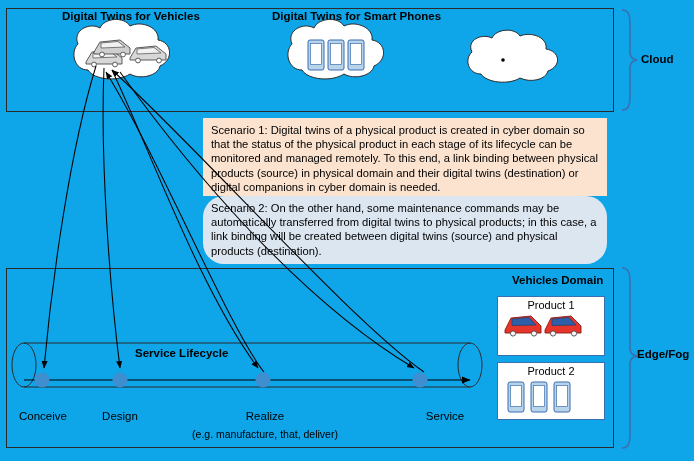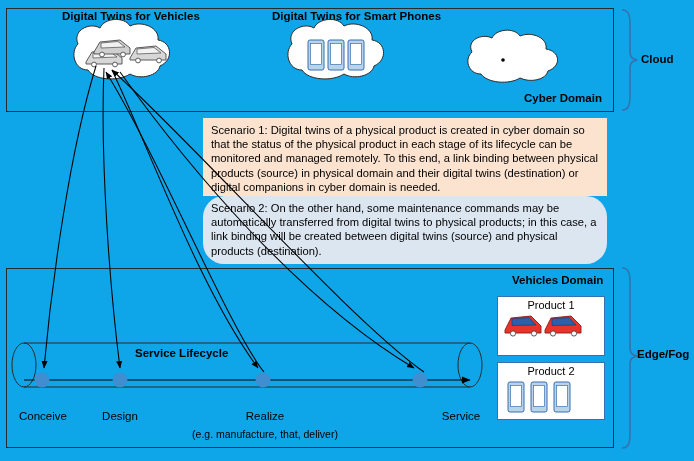--- a/index.html
+++ b/index.html
@@ -109,39 +109,38 @@
   #lifecycle-label {
     position: absolute;
     left: 135px; top: 347px;
     font-size: 11.5px;
     font-weight: bold;
   }
   #stage-conceive { left: 8px; top: 410px; width: 70px; }
   #stage-design { left: 88px; top: 410px; width: 64px; }
   #stage-realize { left: 210px; top: 410px; width: 110px; }
   #stage-realize-sub { left: 175px; top: 428px; width: 180px; }
-  #stage-service { left: 406px; top: 410px; width: 110px; }
+  #stage-service { left: 390px; top: 410px; width: 110px; }
   #stage-service-sub { left: 355px; top: 428px; width: 182px; }
 
   svg.layer {
     position: absolute;
     left: 0; top: 0;
     width: 694px; height: 461px;
     pointer-events: none;
   }
 </style>
 </head>
 <body>
 
 <div id="stage">
 
   <div class="domain-box" id="cloud-box"></div>
   <div class="section-title" id="title-vehicles">Digital Twins for Vehicles</div>
   <div class="section-title" id="title-phones">Digital Twins for Smart Phones</div>
-  <div class="domain-label" id="cyber-domain-label" style="position:absolute;left:524px;top:92px;">Cyber Domain</div>
 
   <div class="domain-box" id="physical-box"></div>
   <div class="domain-label" id="physical-domain-label" style="position:absolute;left:512px;top:274px;">Vehicles Domain</div>
 
   <div class="side-label" id="label-cloud">Cloud</div>
   <div class="side-label" id="label-edge">Edge/Fog</div>
 
   <div class="scenario" id="scenario1">Scenario 1: Digital twins of a physical product is created in cyber domain so that the status of the physical product in each stage of its lifecycle can be monitored and managed remotely. To this end, a link binding between physical products (source) in physical domain and their digital twins (destination) or digital companions in cyber domain is needed.</div>
   <div class="scenario" id="scenario2">Scenario 2: On the other hand, some maintenance commands may be automatically transferred from digital twins to physical products; in this case, a link binding will be created between digital twins (source) and physical products (destination).</div>
 

